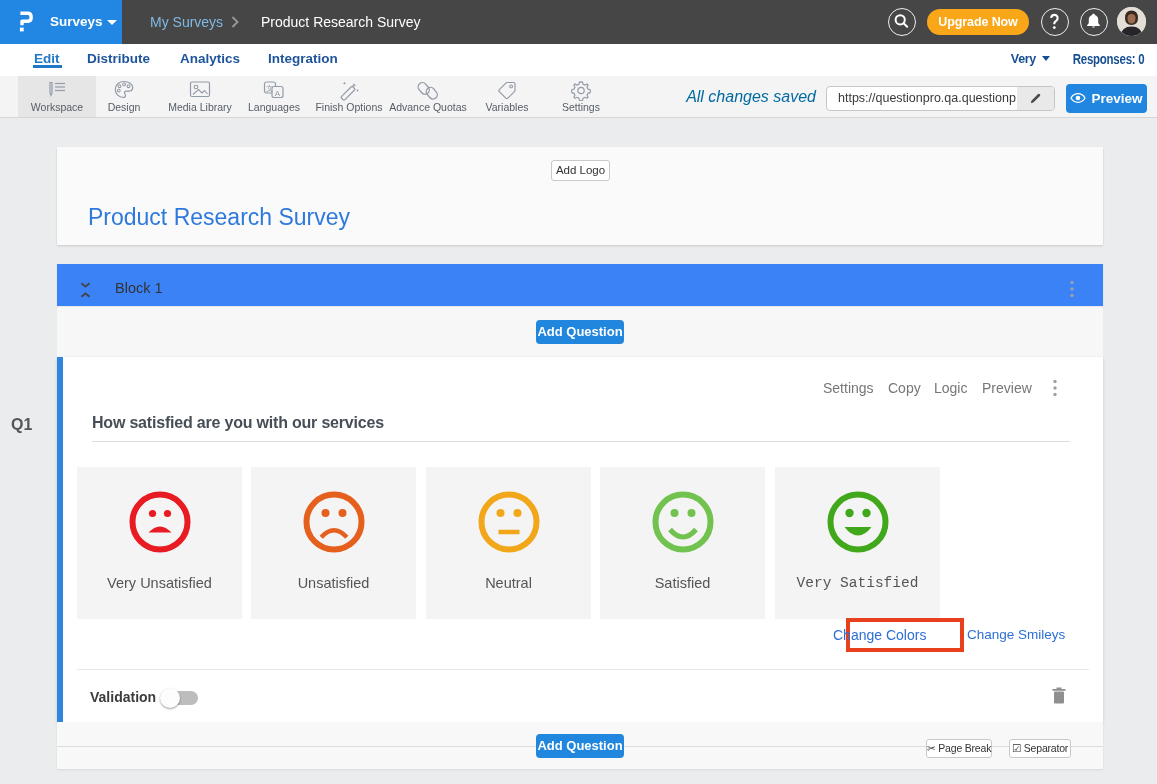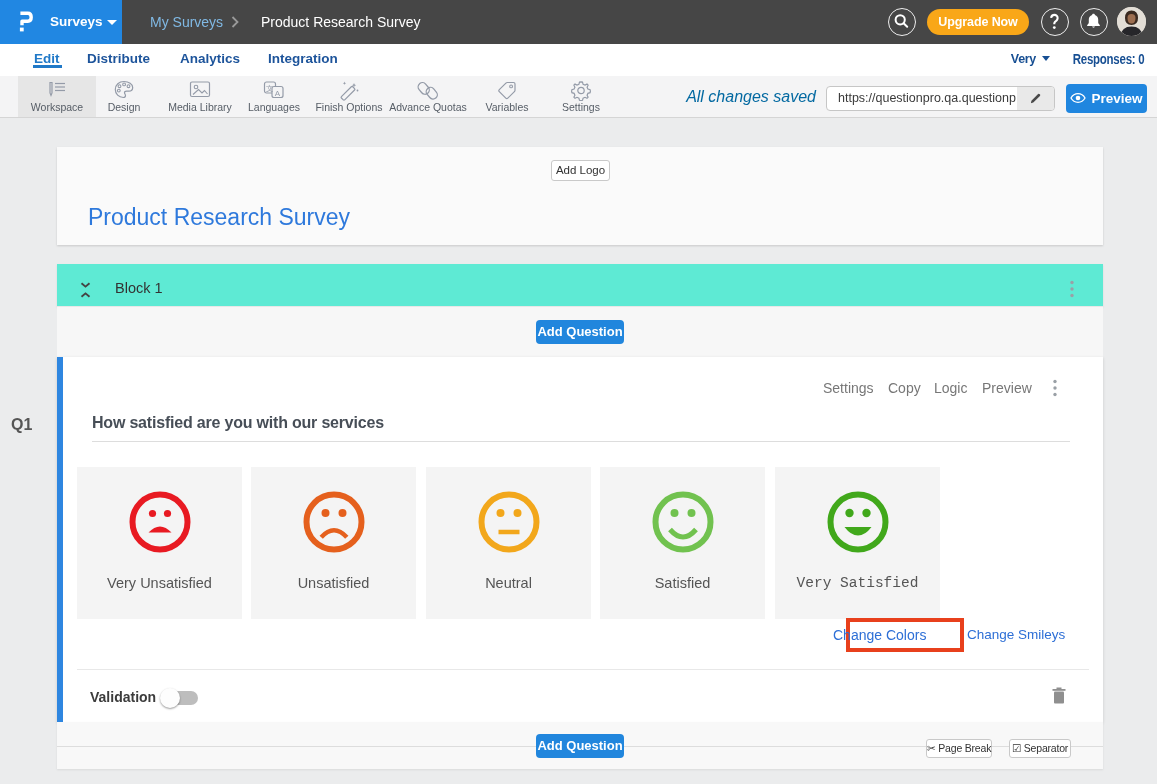--- a/index.html
+++ b/index.html
@@ -33,21 +33,21 @@
 #tool-ws { background:#e6e6e6; }
 #saved { position:absolute; left:600px; top:0; width:216px; height:41px; line-height:41px; text-align:right; font-style:italic; font-size:16px; color:#0369a1; }
 #urlbox { position:absolute; left:826px; top:10px; width:229px; height:25px; background:#fff; border:1px solid #c6c6c6; border-radius:4px; font-size:12.5px; color:#3a3a3a; line-height:23px; padding-left:11px; white-space:nowrap; overflow:hidden; }
 #preview-btn { position:absolute; left:1066px; top:8px; width:81px; height:29px; background:#2086df; border-radius:4px; color:#fff; font-size:13.5px; font-weight:700; text-align:center; line-height:29px; }
 
 
 #card1 { position:absolute; left:57px; top:147px; width:1046px; height:98px; background:#fafafa; box-shadow:0 1px 2px rgba(0,0,0,.15); }
 #addlogo { position:absolute; left:494px; top:13px; width:59px; height:21px; background:#fff; border:1px solid #c9c9c9; border-radius:3px; font-size:11.5px; color:#333; text-align:center; line-height:19px; }
 #card1-title { position:absolute; left:31px; top:57px; font-size:23px; color:#2e79dc; }
 
-#blk-head { position:absolute; left:57px; top:264px; width:1046px; height:43px; background:#5eead4; border-bottom:1px solid #e8e8e8; box-shadow:0 1px 2px rgba(0,0,0,.08); }
+#blk-head { position:absolute; left:57px; top:264px; width:1046px; height:43px; background:#3b82f6; border-bottom:1px solid #e8e8e8; box-shadow:0 1px 2px rgba(0,0,0,.08); }
 #blk-name { position:absolute; left:58px; top:3px; height:43px; line-height:43px; font-size:14.5px; color:#333; }
 #addq-row { position:absolute; left:57px; top:307px; width:1046px; height:50px; background:#f7f7f7; }
 .addq-btn { position:absolute; width:88px; height:24px; background:#2186dd; border-radius:4px; color:#fff; font-size:13px; font-weight:700; text-align:center; line-height:24px; }
 
 #qcard { position:absolute; left:57px; top:357px; width:1046px; height:365px; background:#fff; border-left:6px solid #2e86e0; box-shadow:0 1px 3px rgba(0,0,0,.15); }
 .qmenu { position:absolute; top:23px; font-size:14px; color:#777; }
 #qtitle { position:absolute; left:29px; top:57px; font-size:16px; font-weight:700; color:#474e57; letter-spacing:-0.2px; }
 #qdivider { position:absolute; left:29px; top:84px; width:978px; height:1px; background:#ddd; }
 .sbox { position:absolute; top:110px; width:165px; height:152px; background:#f4f4f4; }
 .sbox .slbl { position:absolute; left:0; right:0; top:108px; text-align:center; font-size:14.5px; color:#555; }

